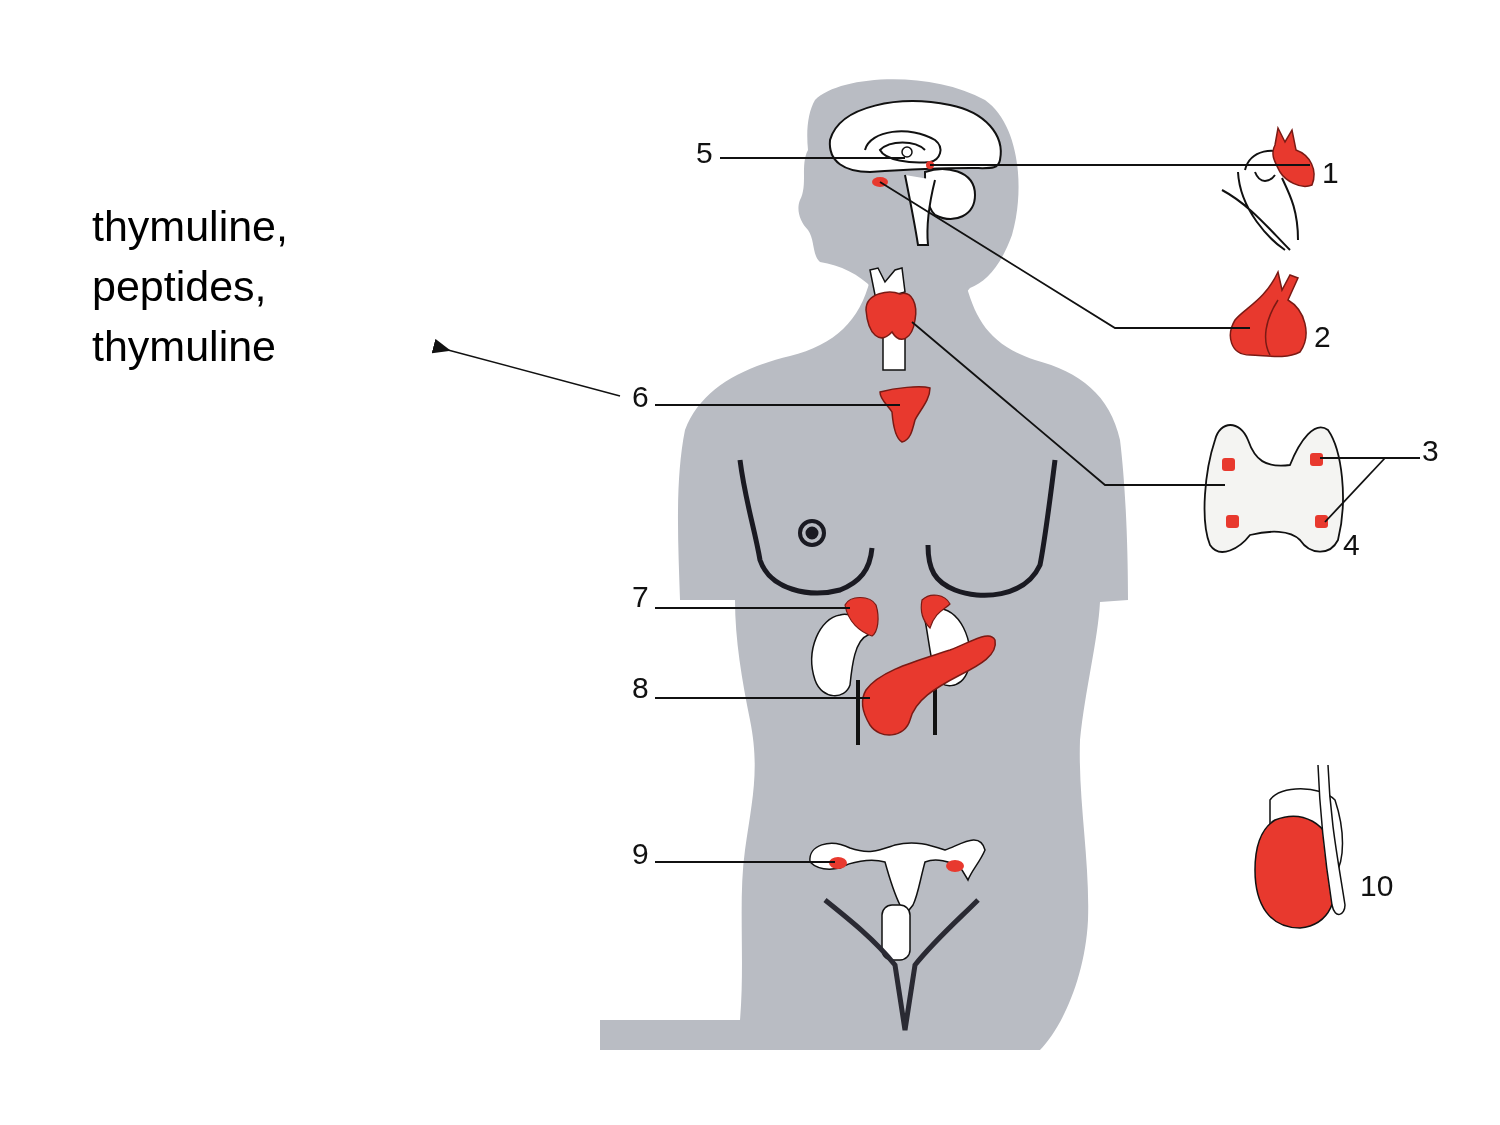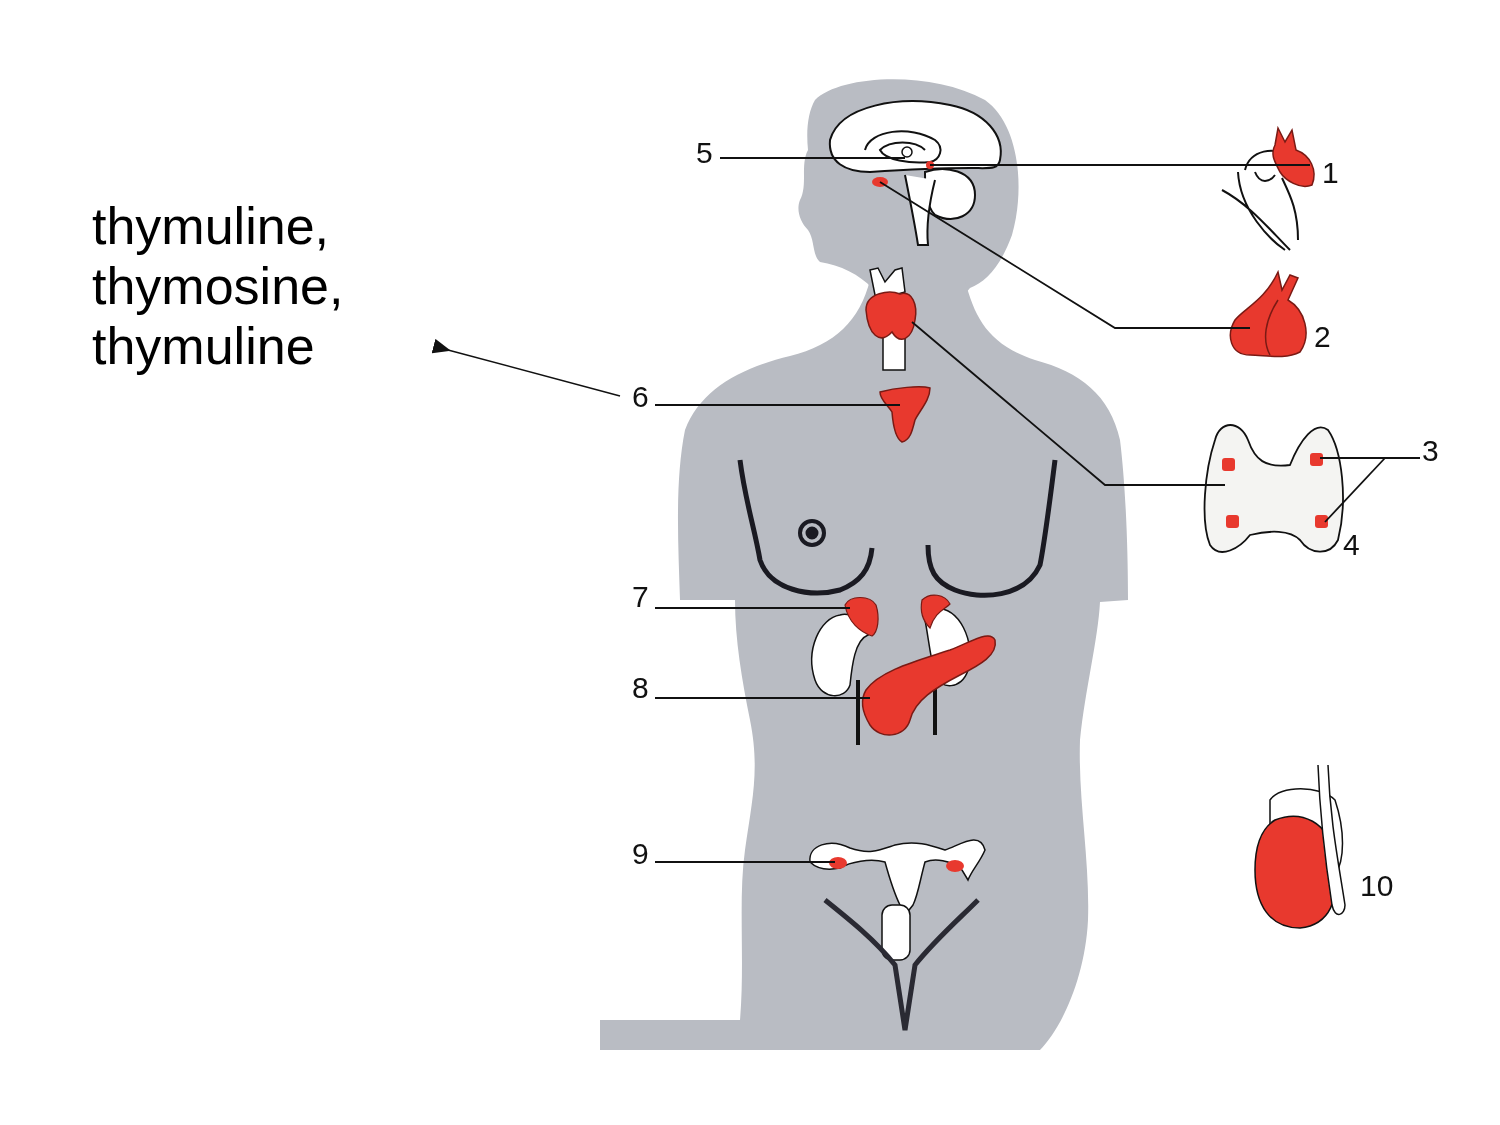--- a/index.html
+++ b/index.html
@@ -1,29 +1,29 @@
 <!DOCTYPE html>
 <html><head>
 <meta charset="utf-8">
 <style>
   html, body { margin: 0; padding: 0; background: #ffffff; }
   body { width: 1500px; height: 1125px; position: relative; overflow: hidden;
          font-family: "Liberation Sans", sans-serif; }
-  .hormone-list { position: absolute; left: 92px; top: 196px; font-size: 52px;
+  .hormone-list { position: absolute; left: 92px; top: 196px; font-size: 43px;
                   line-height: 60px; color: #000; }
   .hormone-list div { white-space: nowrap; }
   svg.diagram { position: absolute; left: 0; top: 0; }
   .num { font-family: "Liberation Sans", sans-serif; font-size: 30px; fill: #111; }
 </style>
 </head>
 <body>
 
 <div class="hormone-list">
   <div>thymuline,</div>
-  <div>thymosine,</div>
+  <div>peptides,</div>
   <div>thymuline</div>
 </div>
 
 <svg class="diagram" width="1500" height="1125" viewBox="0 0 1500 1125">
   <defs>
     <marker id="arrowhead" markerWidth="12" markerHeight="10" refX="2" refY="5" orient="auto">
       <path d="M12,0 L0,5 L12,10 z" fill="#111"></path>
     </marker>
   </defs>
 

